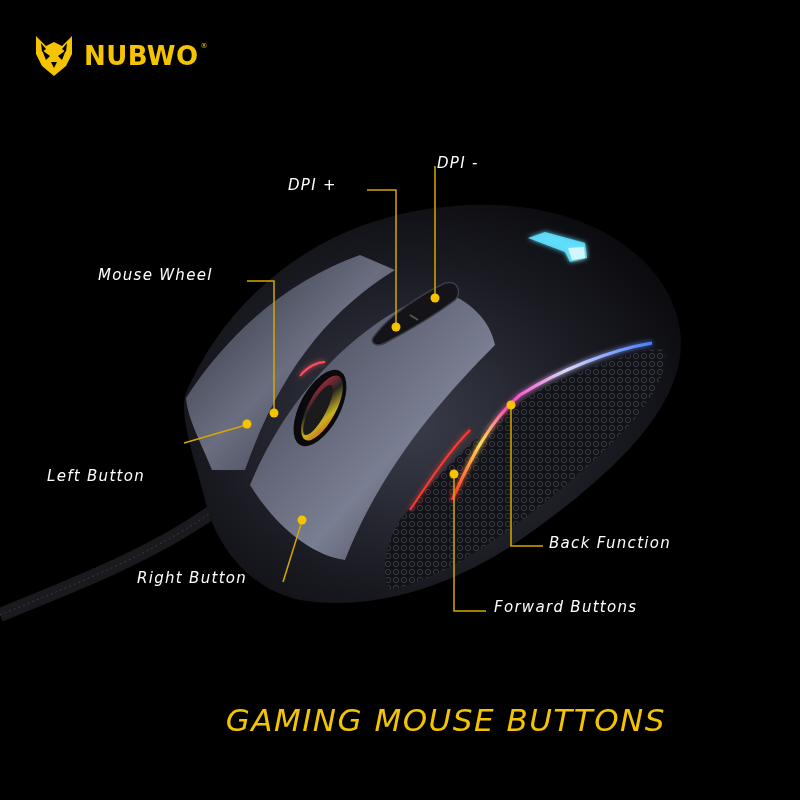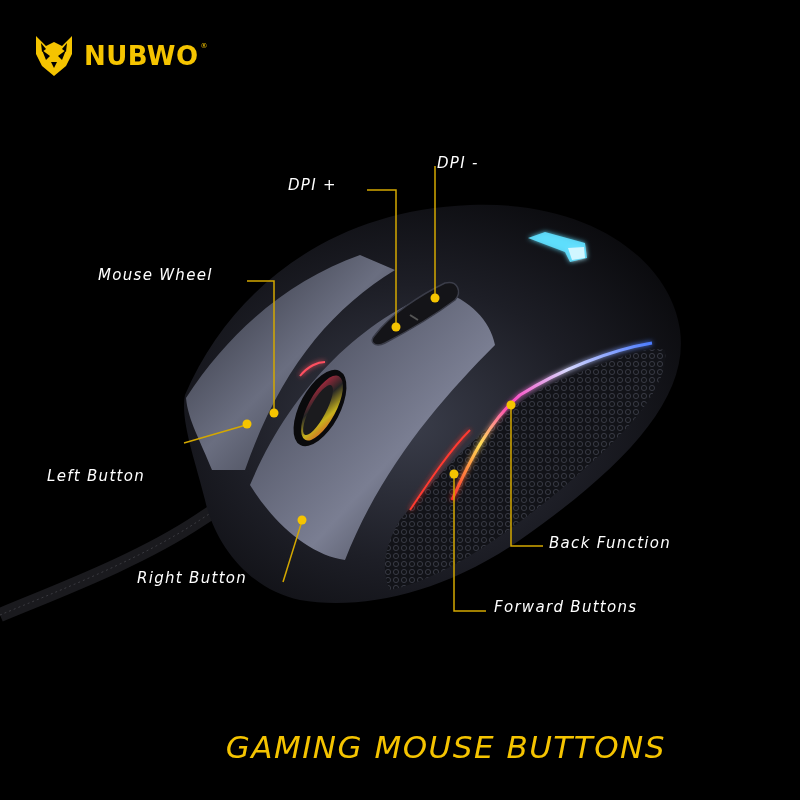--- a/index.html
+++ b/index.html
@@ -3,21 +3,21 @@
 <meta charset="utf-8">
 <style>
   html, body { margin:0; padding:0; background:#000; }
   body { width:800px; height:800px; position:relative; overflow:hidden; font-family:"DejaVu Sans", sans-serif; }
   .stage { position:absolute; left:0; top:0; width:702px; height:800px; background:#000; }
   .brand { position:absolute; left:32px; top:34px; display:flex; align-items:center; gap:8px; }
   .brand-word { color:#f5c400; font-family:"DejaVu Sans", sans-serif; font-weight:bold; font-size:26px; letter-spacing:0.5px; line-height:1; }
   .brand-reg { color:#f5c400; font-size:7px; position:relative; top:-10px; left:-6px; }
   .label { position:absolute; color:#fff; font-family:"DejaVu Sans", sans-serif; font-style:italic; font-size:15px; letter-spacing:1.3px; white-space:nowrap; line-height:1; }
   .mouse-svg { position:absolute; left:0; top:0; }
-  .headline { position:absolute; right:36px; top:732px; color:#f5c400; font-family:"DejaVu Sans", sans-serif; font-style:italic; font-size:31px; letter-spacing:1.5px; white-space:nowrap; line-height:1; }
+  .headline { position:absolute; right:36px; top:705px; color:#f5c400; font-family:"DejaVu Sans", sans-serif; font-style:italic; font-size:31px; letter-spacing:1.5px; white-space:nowrap; line-height:1; }
   .subline { position:absolute; right:38px; top:741px; color:#fff; font-family:"DejaVu Sans", sans-serif; font-style:italic; font-size:18px; letter-spacing:1.6px; white-space:nowrap; line-height:1; }
 </style>
 </head>
 <body>
 
 <div class="stage">
 
   <div class="brand">
     <svg width="44" height="44" viewBox="0 0 44 44">
       <path d="M4 2 L14 12 L22 8 L30 12 L40 2 L40 20 L34 32 L22 42 L10 32 L4 20 Z" fill="#f5c400"></path>

